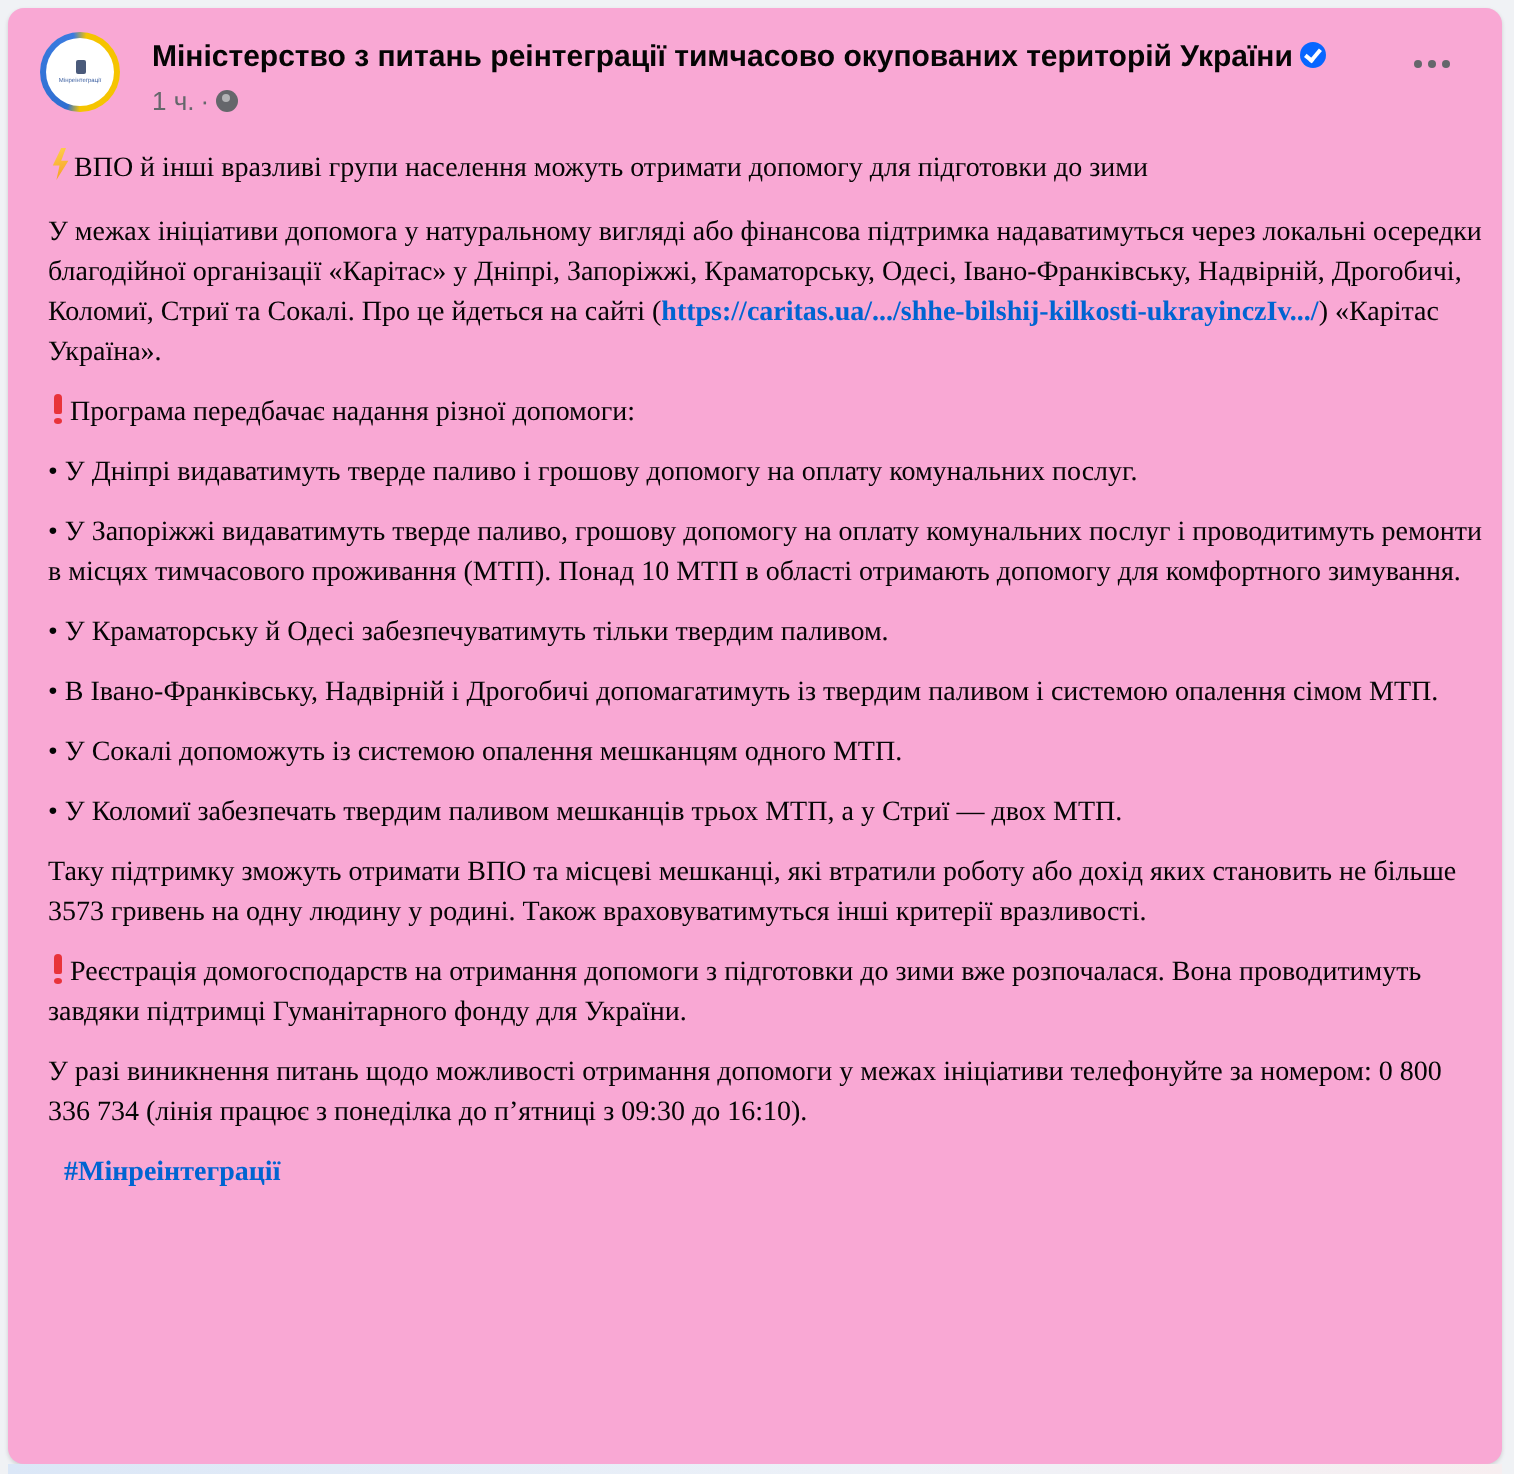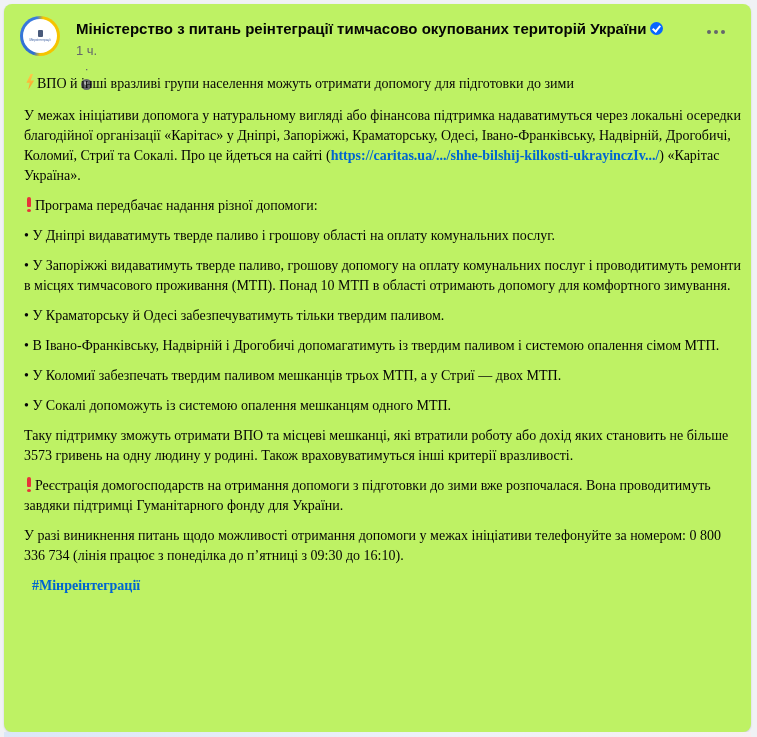--- a/index.html
+++ b/index.html
@@ -5,21 +5,21 @@
     html, body { margin: 0; padding: 0; }
     body {
       width: 757px; height: 737px; overflow: hidden;
       background: #f0f2f5;
       font-family: "Liberation Sans", "DejaVu Sans", sans-serif;
       color: #050505;
       position: relative;
     }
     .card {
       position: absolute; left: 4px; top: 4px; width: 747px; height: 728px;
-      background: #bef264; border-radius: 8px;
+      background: #f9a8d4; border-radius: 8px;
       box-shadow: 0 1px 2px rgba(0,0,0,0.15);
     }
     .bottom-strip {
       position: absolute; left: 4px; top: 732px; width: 747px; height: 5px;
       background: linear-gradient(90deg, #dbe7f7 0%, #eef2f8 60%, #f7eef0 100%);
     }
     .header { position: absolute; left: 16px; top: 12px; right: 12px; height: 48px; }
     .avatar {
       position: absolute; left: 0; top: 0; width: 40px; height: 40px; border-radius: 50%;
       background: conic-gradient(from 200deg, #2f6fd1 0deg, #3a7be0 150deg, #f5c400 170deg, #f5c400 340deg, #2f6fd1 360deg);
@@ -38,21 +38,21 @@
     .verified {
       display: inline-block; width: 13px; height: 13px; border-radius: 50%;
       background: #0866ff; vertical-align: -1px; margin-left: 4px; position: relative;
     }
     .verified::after {
       content: ""; position: absolute; left: 4px; top: 2px; width: 3px; height: 6px;
       border: solid #fff; border-width: 0 2px 2px 0; transform: rotate(40deg);
     }
     .meta {
       position: absolute; left: 56px; top: 27px; font-size: 13px; color: #65676b;
-      display: flex; align-items: center; gap: 3px; flex-direction: column;
+      display: flex; align-items: center; gap: 3px;
     }
     .globe {
       display: inline-block; width: 11px; height: 11px; border-radius: 50%;
       background: #65676b; position: relative;
     }
     .globe::before {
       content: ""; position: absolute; left: 3px; top: 2px; width: 4px; height: 4px;
       border-radius: 50%; background: #fff; opacity: 0.5;
     }
     .more {
@@ -114,26 +114,26 @@
   <div class="body">
     <p class="title-line">
       <span class="emoji-bolt"></span><span>ВПО й інші вразливі групи населення можуть отримати допомогу для підготовки до зими</span>
     </p>
     <p>
       <span>У межах ініціативи допомога у натуральному вигляді або фінансова підтримка надаватимуться через локальні осередки благодійної організації «Карітас» у Дніпрі, Запоріжжі, Краматорську, Одесі, Івано-Франківську, Надвірній, Дрогобичі, Коломиї, Стриї та Сокалі. Про це йдеться на сайті (</span><a class="link">https://caritas.ua/.../shhe-bilshij-kilkosti-ukrayinczIv.../</a><span>) «Карітас Україна».</span>
     </p>
     <p>
       <span class="emoji-excl"></span><span>Програма передбачає надання різної допомоги:</span>
     </p>
-    <p>• У Дніпрі видаватимуть тверде паливо і грошову області на оплату комунальних послуг.</p>
+    <p>• У Дніпрі видаватимуть тверде паливо і грошову допомогу на оплату комунальних послуг.</p>
     <p>• У Запоріжжі видаватимуть тверде паливо, грошову допомогу на оплату комунальних послуг і проводитимуть ремонти в місцях тимчасового проживання (МТП). Понад 10 МТП в області отримають допомогу для комфортного зимування.</p>
     <p>• У Краматорську й Одесі забезпечуватимуть тільки твердим паливом.</p>
     <p>• В Івано-Франківську, Надвірній і Дрогобичі допомагатимуть із твердим паливом і системою опалення сімом МТП.</p>
+    <p>• У Сокалі допоможуть із системою опалення мешканцям одного МТП.</p>
     <p>• У Коломиї забезпечать твердим паливом мешканців трьох МТП, а у Стриї — двох МТП.</p>
-    <p>• У Сокалі допоможуть із системою опалення мешканцям одного МТП.</p>
     <p>Таку підтримку зможуть отримати ВПО та місцеві мешканці, які втратили роботу або дохід яких становить не більше 3573 гривень на одну людину у родині. Також враховуватимуться інші критерії вразливості.</p>
     <p>
       <span class="emoji-excl"></span><span>Реєстрація домогосподарств на отримання допомоги з підготовки до зими вже розпочалася. Вона проводитимуть завдяки підтримці Гуманітарного фонду для України.</span>
     </p>
     <p>У разі виникнення питань щодо можливості отримання допомоги у межах ініціативи телефонуйте за номером: 0 800 336 734 (лінія працює з понеділка до п’ятниці з 09:30 до 16:10).</p>
     <p>
       <a class="hashtag">#Мінреінтеграції</a>
     </p>
   </div>
 </div>

